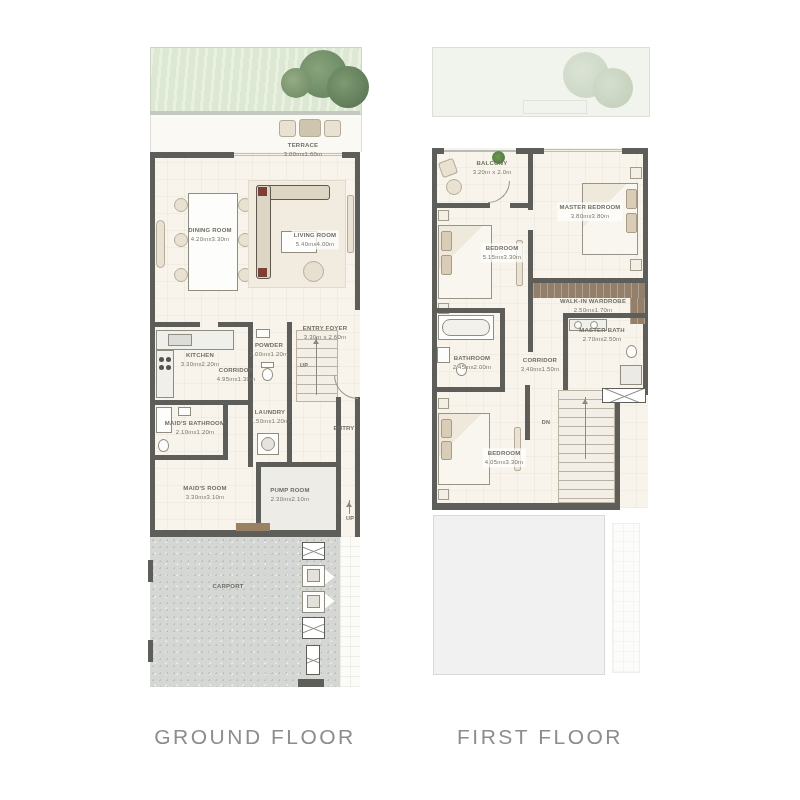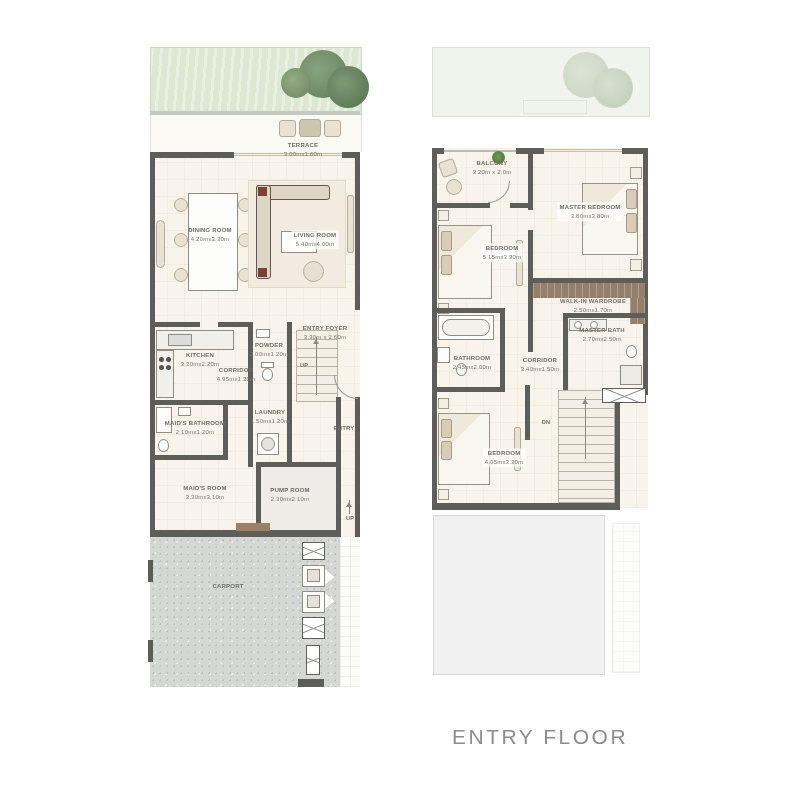--- a/index.html
+++ b/index.html
@@ -285,14 +285,15 @@
       <span>MASTER BATH</span><span class="dm">2.70mx2.50m</span></div>
     <div class="lbl" style="left:42px;top:318px;">
       <span>BATHROOM</span><span class="dm">2.45mx2.00m</span></div>
     <div class="lbl" style="left:110px;top:320px;">
       <span>CORRIDOR</span><span class="dm">3.40mx1.50m</span></div>
     <div class="lbl" style="left:74px;top:413px;background:rgba(255,255,255,.7);padding:1px 2px;">
       <span>BEDROOM</span><span class="dm">4.05mx3.30m</span></div>
     <div class="tiny" style="left:116px;top:377px;">DN</div>
   </div>
 
-  <div class="caption" style="left:430px;top:725px;width:220px;">ENTRY FLOOR</div>
+  <div class="caption" style="left:148px;top:725px;width:214px;">GROUND FLOOR</div>
+  <div class="caption" style="left:430px;top:725px;width:220px;">FIRST FLOOR</div>
 </div>
 
 </body></html>

